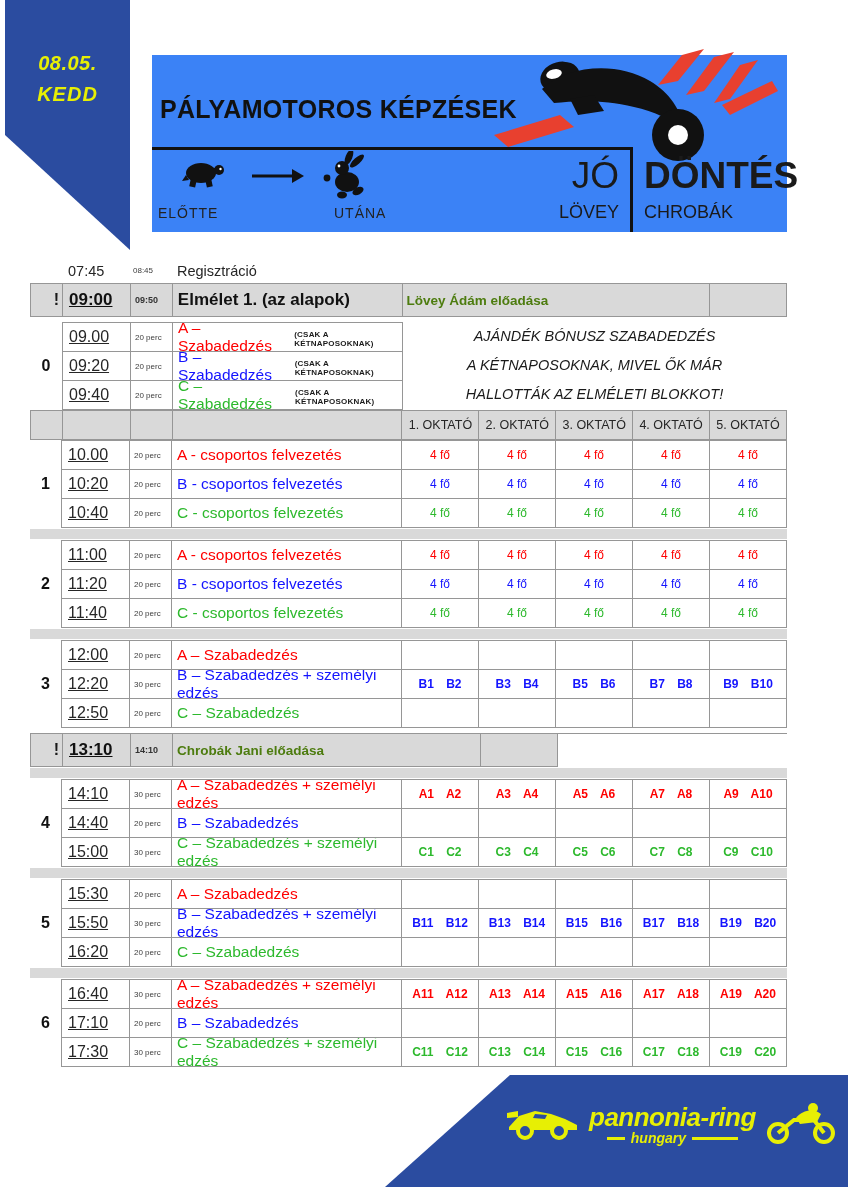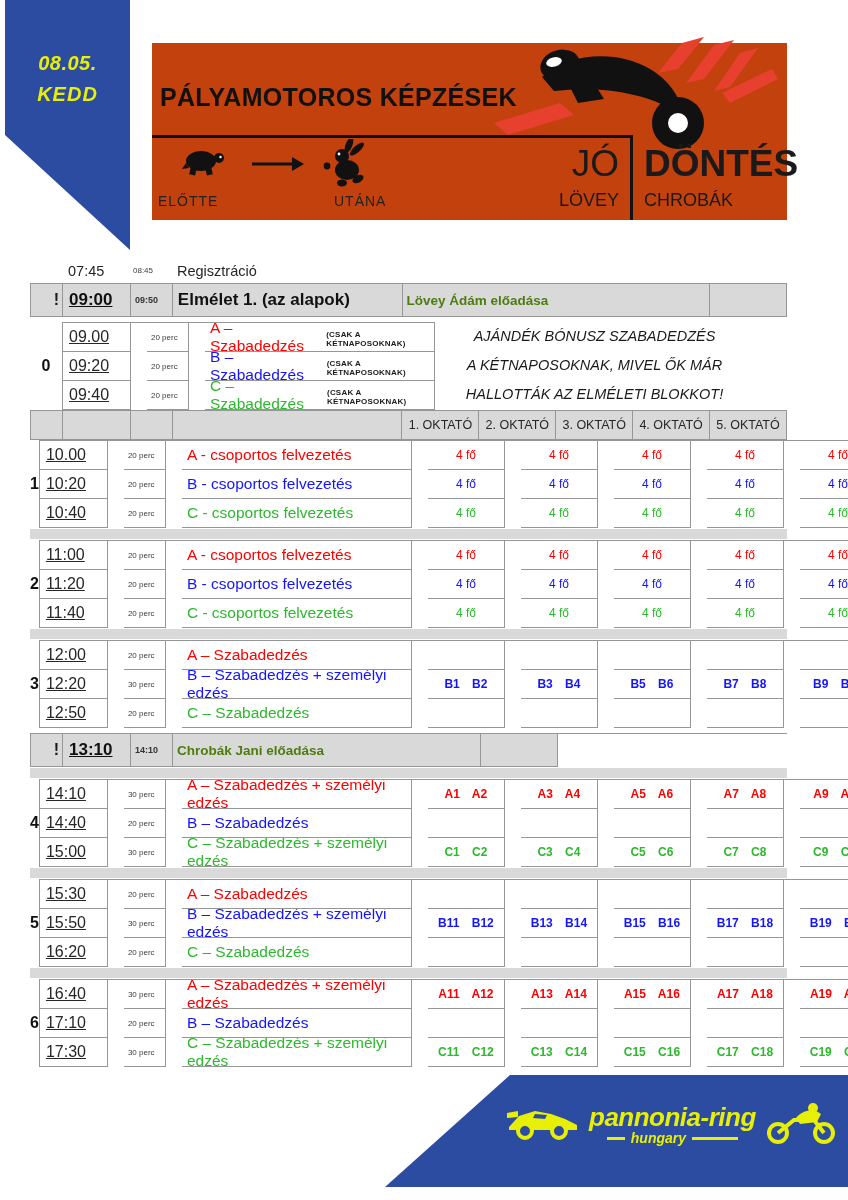--- a/index.html
+++ b/index.html
@@ -16,21 +16,21 @@
         font-family:"Liberation Sans",sans-serif;color:#1a1a1a;}
 
   
   .ribbon{position:absolute;left:5px;top:0;width:125px;height:250px;background:var(--blue);
           clip-path:polygon(0 0,100% 0,100% 100%,0 54%);
           color:var(--yellow);text-align:center;font-weight:bold;font-style:italic;}
   .ribbon .date{margin-top:52px;font-size:20px;letter-spacing:.5px;}
   .ribbon .day{margin-top:8px;font-size:20px;letter-spacing:1px;}
 
   
-  .hband{position:absolute;left:152px;top:43px;width:635px;height:177px;background:#c2410c;}
+  .hband{position:absolute;left:152px;top:55px;width:635px;height:177px;background:#3b82f6;}
   .hb-title{position:absolute;left:8px;top:40px;font-size:25px;font-weight:bold;letter-spacing:.3px;color:#111;}
   .hb-rule{position:absolute;left:0;top:92px;width:478px;height:3px;background:#111;}
   .hb-vline{position:absolute;left:478px;top:92px;width:3px;height:85px;background:#111;}
   .hb-turtle{position:absolute;left:30px;top:102px;}
   .hb-arrow{position:absolute;left:100px;top:114px;}
   .hb-rabbit{position:absolute;left:170px;top:96px;}
   .hb-before{position:absolute;left:6px;top:150px;font-size:14px;letter-spacing:1px;color:#222;}
   .hb-after{position:absolute;left:182px;top:150px;font-size:14px;letter-spacing:1px;color:#222;}
   .hb-racer{position:absolute;left:330px;top:-8px;}
   .brand-jo{position:absolute;right:168px;top:100px;font-size:37px;color:#1a1a1a;}
@@ -62,21 +62,21 @@
 
   .hrow{display:flex;height:29px;}
   .h-lab{justify-content:center;font-size:12.5px;color:#262626;}
 
   .gap5{height:5px;}
   .sep{height:10px;margin:1px 0;background:var(--gray);}
 
   .block{display:flex;}
   .bnum{width:32px;display:flex;align-items:center;justify-content:center;
         font-weight:bold;font-size:16px;color:#111;}
-  .srow{display:flex;height:29px;background:#fff;gap:16px;}
+  .srow{display:flex;height:29px;background:#fff;}
   .r-time{padding-left:6px;font-size:16px;color:#262626;}
   .r-dur{padding-left:4px;font-size:8px;color:#3c3c3c;}
   .r-act{padding-left:5px;font-size:15.5px;}
   .actnote{font-size:8px;font-weight:bold;color:#1a1a1a;margin-left:4px;margin-top:3px;letter-spacing:.2px;}
   .icell{justify-content:center;font-size:12px;}
   .icell.code{font-weight:bold;word-spacing:9px;}
   .icell.val{font-weight:normal;}
   .tc-red{color:var(--red);}
   .tc-blue{color:var(--tblue);}
   .tc-green{color:var(--green);}

